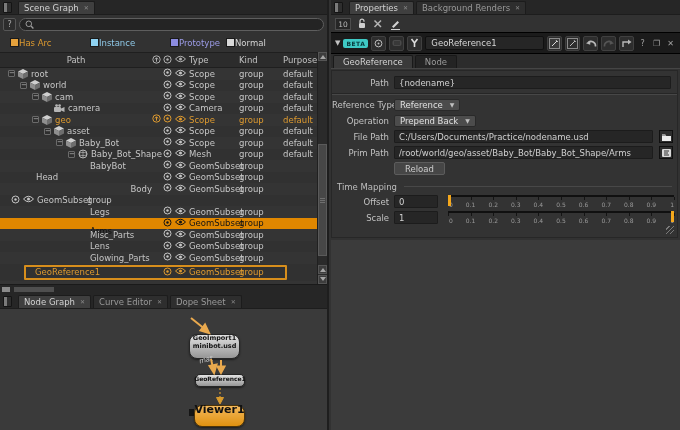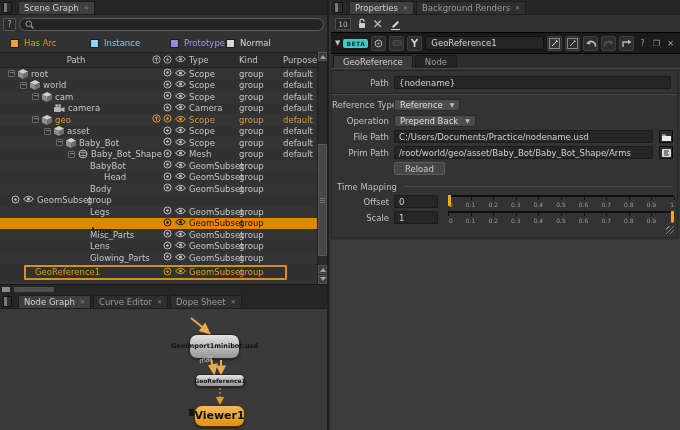--- a/index.html
+++ b/index.html
@@ -23,21 +23,21 @@
 
   
   .left{position:absolute;left:0;top:0;width:329px;height:430px;border-right:2px solid #1e1e1e}
   .srow{height:18px;display:flex;align-items:center;gap:3px;padding:2px 3px;background:#323232}
   .qbtn{width:13px;height:13px;flex:none;background:#2c2c2c;border:1px solid #565656;border-radius:2px;
         color:#aaa;text-align:center;line-height:11px;font-size:8px}
   .qbtn::after{content:"?"}
   .searchbox{flex:1;height:13px;border:1px solid #5e5e5e;border-radius:7px;background:#242424;
              display:flex;align-items:center;gap:3px;padding:0 5px}
   .legend{height:19px;display:flex;align-items:center;padding-left:10px;background:#323232}
-  .leg{display:flex;align-items:flex-end;gap:5px}
+  .leg{display:flex;align-items:flex-start;}
   .leg .sw{width:9px;height:9px;border:1px solid #1a1a1a;flex:none}
   .leg:nth-child(1){width:80px;color:var(--arc-text)}
   .leg:nth-child(2){width:80px;color:var(--instance-text)}
   .leg:nth-child(3){width:56px;color:var(--prototype-text)}
   .leg:nth-child(4){color:#d5d5d5}
   .thead{height:16px;background:#2c2c2c;border-top:1px solid #1f1f1f;border-bottom:1px solid #1f1f1f;
          display:flex;align-items:center;color:#c2c2c2}
   .c-name{width:152px;white-space:nowrap}.c-arc{width:11px}.c-circ{width:12px}.c-eye{width:14px}
   .c-type{width:50px}.c-kind{width:44px}.c-pur{width:36px}
   .thead .c-name{text-align:center}
@@ -58,22 +58,22 @@
   .sbtn{position:absolute;left:0;width:9px;height:9px;background:#3d3d3d;border:1px solid #555}
   .tri-up{width:0;height:0;border:3px solid transparent;border-bottom:4px solid #a5a5a5;margin:0 auto;transform:translateY(-1px)}
   .tri-dn{width:0;height:0;border:3px solid transparent;border-top:4px solid #a5a5a5;margin:1px auto 0}
   .sthumb{position:absolute;left:0;top:92px;width:9px;height:112px;background:#474747;border:1px solid #5a5a5a}
   .sthumb::after{content:"";position:absolute;left:1px;right:1px;top:50%;height:5px;margin-top:-2px;
                  background:repeating-linear-gradient(#6f6f6f 0 1px,transparent 1px 2px)}
   .splitter{height:10px;background:#262626;position:relative;border-top:1px solid #1a1a1a}
   .grip1{position:absolute;left:2px;top:2px;width:8px;height:5px;background:#8a8a8a}
   .grip2{position:absolute;left:14px;top:2px;width:40px;height:5px;background:#4f4f4f}
   .ng-canvas{position:relative;height:121px;background:#3a3a3a}
-  .node{position:absolute;border:1px solid #262626;border-radius:8px;display:flex;flex-direction:row;
-        align-items:center;justify-content:center;color:#111;font-weight:bold;font-size:6.5px;line-height:7.5px;
+  .node{position:absolute;border:1px solid #262626;border-radius:8px;display:flex;flex-direction:column;
+        align-items:center;color:#111;font-weight:bold;font-size:6.5px;line-height:7.5px;
         background:linear-gradient(#e2e2e2,#969696);box-shadow:0 1px 2px rgba(0,0,0,.5)}
   .node.small{border-radius:5px;font-size:6px}
   .node.viewer{background:linear-gradient(#f4b95c,#df9110);border-color:#4d3408}
   .port{position:absolute;width:5px;height:7px;background:#151515}
   .mat-label{position:absolute;font-style:italic;color:#cfcfcf;font-size:7px;transform:rotate(-14deg)}
   .arrows{position:absolute;inset:0;pointer-events:none}
 
   
   .right{position:absolute;left:331px;top:0;width:349px;height:430px}
   .r-toolbar{height:17px;display:flex;align-items:center;gap:6px;padding:0 4px;background:#323232}
@@ -388,38 +388,38 @@
             </svg></div>
           <div class="c-eye"><svg width="11" height="8" viewBox="0 0 11 8">
               <path d="M.5 4 Q5.5 -1.5 10.5 4 Q5.5 9.5 .5 4Z" fill="none" stroke="currentColor"></path>
               <circle cx="5.5" cy="4" r="1.5" fill="currentColor"></circle>
             </svg></div>
           <div class="c-type">GeomSubset</div>
           <div class="c-kind">group</div>
           <div class="c-pur"></div>
         </div>
         <div class="trow">
-          <div class="c-name" style="padding-left: 104px;">
+          <div class="c-name" style="padding-left: 36px;">
             <span>Head</span>
           </div>
           <div class="c-arc"></div>
           <div class="c-circ"><svg width="9" height="9">
               <circle cx="4.5" cy="4.5" r="3.5" fill="none" stroke="currentColor"></circle>
               <circle cx="4.5" cy="4.5" r="1.2" fill="currentColor"></circle>
             </svg></div>
           <div class="c-eye"><svg width="11" height="8" viewBox="0 0 11 8">
               <path d="M.5 4 Q5.5 -1.5 10.5 4 Q5.5 9.5 .5 4Z" fill="none" stroke="currentColor"></path>
               <circle cx="5.5" cy="4" r="1.5" fill="currentColor"></circle>
             </svg></div>
           <div class="c-type">GeomSubset</div>
           <div class="c-kind">group</div>
           <div class="c-pur"></div>
         </div>
         <div class="trow">
-          <div class="c-name" style="padding-left: 90px;">
+          <div class="c-name" style="padding-left: 90px; justify-content: flex-end;">
             <span>Body</span>
           </div>
           <div class="c-arc"></div>
           <div class="c-circ"><svg width="9" height="9">
               <circle cx="4.5" cy="4.5" r="3.5" fill="none" stroke="currentColor"></circle>
               <circle cx="4.5" cy="4.5" r="1.2" fill="currentColor"></circle>
             </svg></div>
           <div class="c-eye"><svg width="11" height="8" viewBox="0 0 11 8">
               <path d="M.5 4 Q5.5 -1.5 10.5 4 Q5.5 9.5 .5 4Z" fill="none" stroke="currentColor"></path>
               <circle cx="5.5" cy="4" r="1.5" fill="currentColor"></circle>

